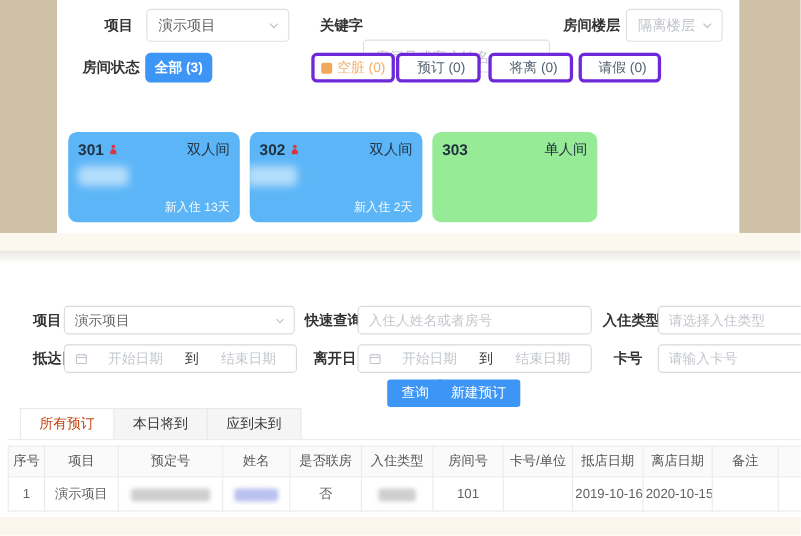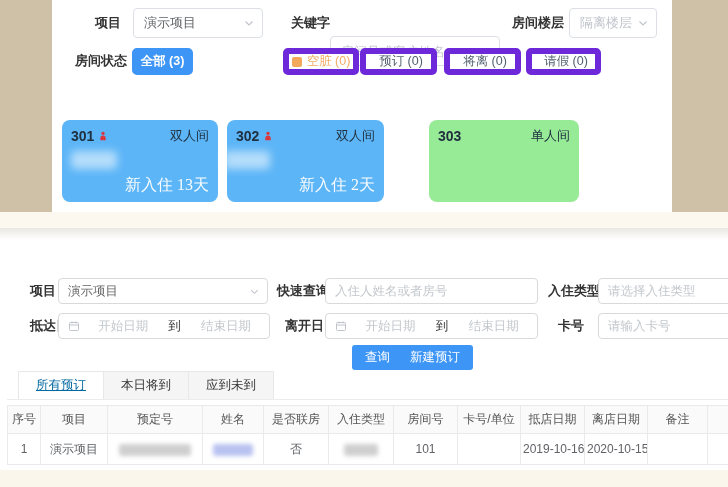--- a/index.html
+++ b/index.html
@@ -20,39 +20,39 @@
   .box{position:absolute;height:30px;border:1px solid #dcdfe6;border-radius:4px;background:#fff;
        box-sizing:border-box;display:flex;align-items:center;font-size:13px;color:#606266;}
   .box .val{flex:1;padding-left:10px;white-space:nowrap;overflow:hidden;}
   .box .ph{color:#c0c4cc;}
   .box svg.chev{margin-right:7px;flex:none;}
   input.txt{position:absolute;height:30px;border:1px solid #dcdfe6;border-radius:4px;background:#fff;
        box-sizing:border-box;font-size:13px;color:#606266;padding:0 10px;outline:none;
        font-family:"Liberation Sans","DejaVu Sans",sans-serif;}
   input.txt::placeholder{color:#c0c4cc;opacity:1;}
 
-  .sbtn{position:absolute;top:48px;height:27px;border:6px solid #6d28d9;border-radius:5px;background:#fff;
+  .sbtn{position:absolute;top:48px;height:27px;border:3px solid #6d28d9;border-radius:5px;background:#fff;
         box-sizing:border-box;display:flex;align-items:center;justify-content:center;gap:5px;
         font-size:12.5px;padding:0 11px;color:#51606f;cursor:pointer;white-space:nowrap;}
   .sbtn.all{background:#3d95f5;border-color:#3d95f5;color:#fff;font-weight:bold;}
   .sbtn .sq{width:10px;height:10px;border-radius:2px;flex:none;}
   .sq.green{background:#7bdc7b;}
   .sq.orange{background:#f3a95c;}
   .sbtn.green-t{color:#7bdc7b;}
   .sbtn.orange-t{color:#f3ad66;}
 
   .card{position:absolute;top:120px;height:82px;border-radius:8px;box-sizing:border-box;padding:7px 9px;}
   .card.blue{background:#5cb5f7;}
   .card.green{background:#97eb97;}
   .card .hdr{display:flex;justify-content:space-between;align-items:center;text-align:center;}
   .card .num{font-size:14px;font-weight:bold;color:#20303f;display:flex;align-items:center;gap:4px;}
   .card .rtype{font-size:13px;color:#20303f;}
   .blurpatch{position:absolute;top:31px;left:9px;width:46px;height:18px;border-radius:4px;
              background:rgba(255,255,255,0.55);filter:blur(4px);}
-  .cfooter{position:absolute;right:9px;bottom:6px;font-size:16px;color:rgba(255,255,255,0.95);font-family:Liberation Serif, serif;}
+  .cfooter{position:absolute;right:9px;bottom:6px;font-size:11px;color:rgba(255,255,255,0.95);}
 
   
   .bottom-panel{position:absolute;top:228px;left:0;width:728px;height:242px;background:#fff;}
   .bottom-panel .shadow{position:absolute;top:0;left:0;width:728px;height:12px;
         background:linear-gradient(to bottom,rgba(160,148,125,0.22),rgba(160,148,125,0));}
   .blabel{position:absolute;font-size:13px;font-weight:bold;color:#333;line-height:26px;white-space:nowrap;}
   .bbox{position:absolute;height:26px;border:1px solid #d9d9d9;border-radius:4px;background:#fff;
         box-sizing:border-box;display:flex;align-items:center;font-size:12.5px;color:#666;}
   .bbox .val{flex:1;padding-left:9px;white-space:nowrap;overflow:hidden;}
   input.btxt{position:absolute;height:26px;border:1px solid #d9d9d9;border-radius:4px;background:#fff;
@@ -66,21 +66,21 @@
 
   .pbtn{position:absolute;height:25px;background:#3d95f5;border:none;border-radius:3px;color:#fff;
         font-size:12.5px;display:flex;align-items:center;justify-content:center;padding:0 13px;
         cursor:pointer;white-space:nowrap;font-family:inherit;}
 
   .tabbar{position:absolute;left:7px;top:144px;width:721px;height:28px;border-bottom:1px solid #ececec;
           display:flex;align-items:flex-end;padding-left:11px;box-sizing:border-box;}
   .tab{height:28px;line-height:26px;padding:0 17px;font-size:12.5px;color:#333;background:#f5f5f5;
        border:1px solid #e8e8e8;border-bottom:none;margin-right:-1px;box-sizing:border-box;cursor:pointer;
        white-space:nowrap;}
-  .tab.active{background:#fff;color:#0369a1;position:relative;z-index:2;text-decoration:underline;}
+  .tab.active{background:#fff;color:#c2410c;position:relative;z-index:2;}
 
   table.rtable{position:absolute;left:7px;top:177px;width:742px;border-collapse:collapse;table-layout:fixed;
          background:#fff;}
   .rtable th,.rtable td{border:1px solid #eaeaea;font-size:12px;text-align:center;overflow:hidden;
          white-space:nowrap;padding:0 2px;}
   .rtable th{background:#fafafa;color:#555;font-weight:normal;height:27px;}
   .rtable td{color:#606266;height:30px;}
   .redact{display:inline-block;height:12px;border-radius:3px;filter:blur(2px);vertical-align:middle;}
   .redact.gray{background:#cfcfcf;}
   .redact.blue{background:#b9c2f0;}
@@ -168,21 +168,21 @@
               <circle cx="12" cy="5.5" r="4"></circle>
               <path d="M12 10.5c-4.2 0-6.5 3-6.5 7.5V22h13v-4c0-4.5-2.3-7.5-6.5-7.5z"></path>
             </svg>
         </span>
         <span class="rtype">双人间</span>
       </div>
       <div class="blurpatch" style="left:-3px;"></div>
       <span class="cfooter">新入住 2天</span>
     </div>
 
-    <div class="card green" style="left:341px;width:150px;margin-left:36px;">
+    <div class="card green" style="left:341px;width:150px;">
       <div class="hdr">
         <span class="num">
           <span>303</span>
         </span>
         <span class="rtype">单人间</span>
       </div>
     </div>
   </div>
 
   <div class="bottom-panel">

